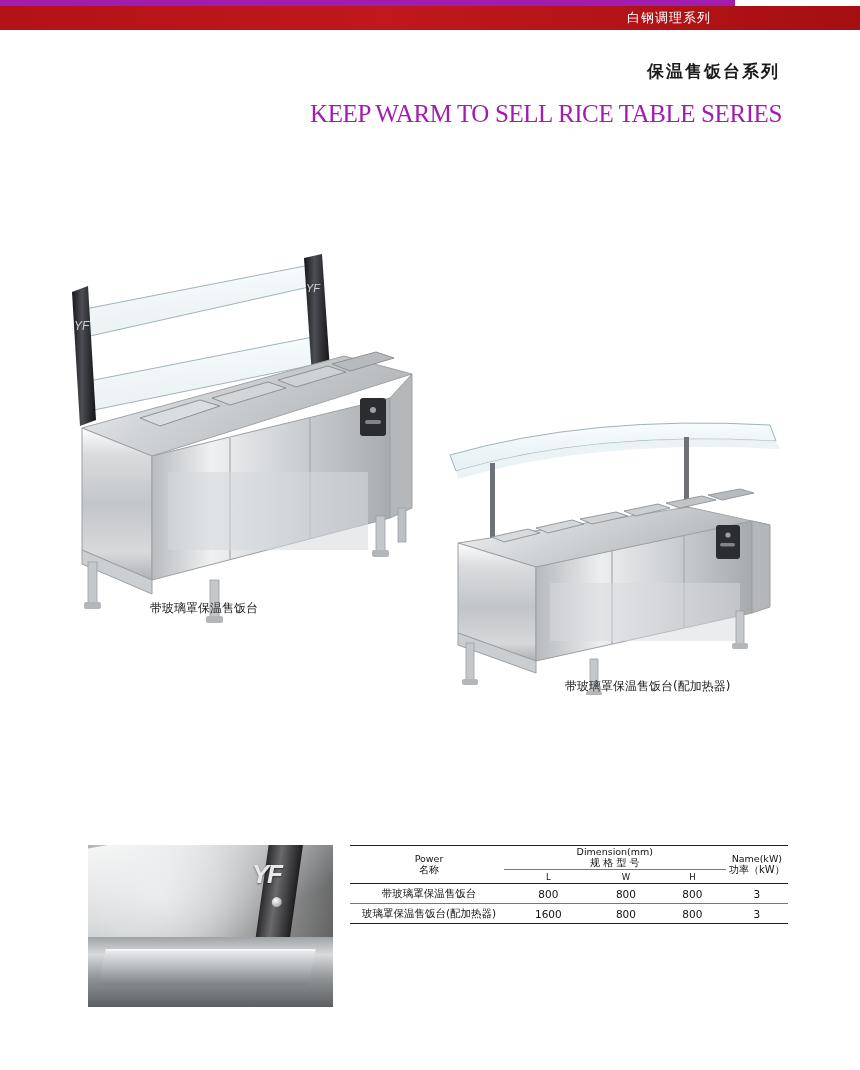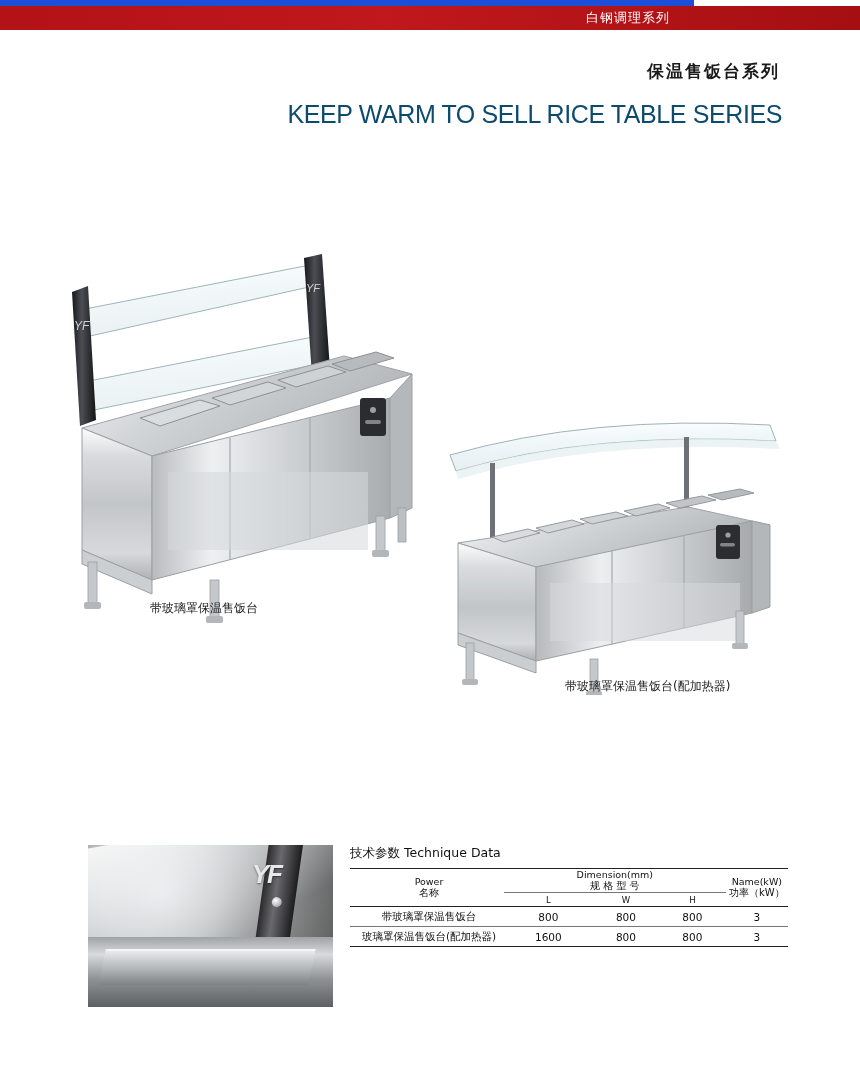--- a/index.html
+++ b/index.html
@@ -15,21 +15,22 @@
     overflow: hidden;
   }
 
   
   .header-bar {
     position: absolute;
     top: 0;
     left: 0;
     width: 694px;
     height: 30px;
-    background: #1d4ed8;
+    background: #a21caf;
+    padding-left: 41px;
   }
   .header-bar .red-block {
     position: absolute;
     top: 6px;
     left: 0;
     width: 860px;
     height: 24px;
     background: linear-gradient(90deg, #b31217 0%, #c0181c 45%, #a50f12 100%);
   }
   .header-bar .series-label {
@@ -60,23 +61,23 @@
     color: #1a1a1a;
     letter-spacing: 2px;
     font-family: "DejaVu Sans", "Liberation Sans", sans-serif;
     font-weight: bold;
   }
   .title-en {
     position: absolute;
     top: 100px;
     right: 78px;
     font-size: 25px;
-    color: #0c4a6e;
+    color: #a21caf;
     letter-spacing: -0.4px;
-    font-family: Liberation Sans, sans-serif;
+    font-family: Liberation Serif, serif;
     white-space: nowrap;
   }
 
   
   .product-area {
     position: absolute;
     top: 230px;
     left: 0;
     width: 860px;
     height: 500px;
@@ -399,21 +400,20 @@
   <div class="dark-post">
     <span class="dot d1"></span>
     <span class="dot d2"></span>
   </div>
   <div class="tray-area"></div>
   <div class="tray-edge"></div>
   <div class="logo-mark">YF</div>
 </div>
 
 <div class="tech-block">
-  <div class="tech-title">技术参数 Technique Data</div>
 
   <table class="spec">
     <thead>
       <tr class="row-top-line">
         <td class="hdr-cell name-col" rowspan="2">
           <span class="en">Power</span>
           <span class="cn">名称</span>
         </td>
         <td class="hdr-cell dim-group thin-line" colspan="3">
           <span class="en">Dimension(mm)</span>

